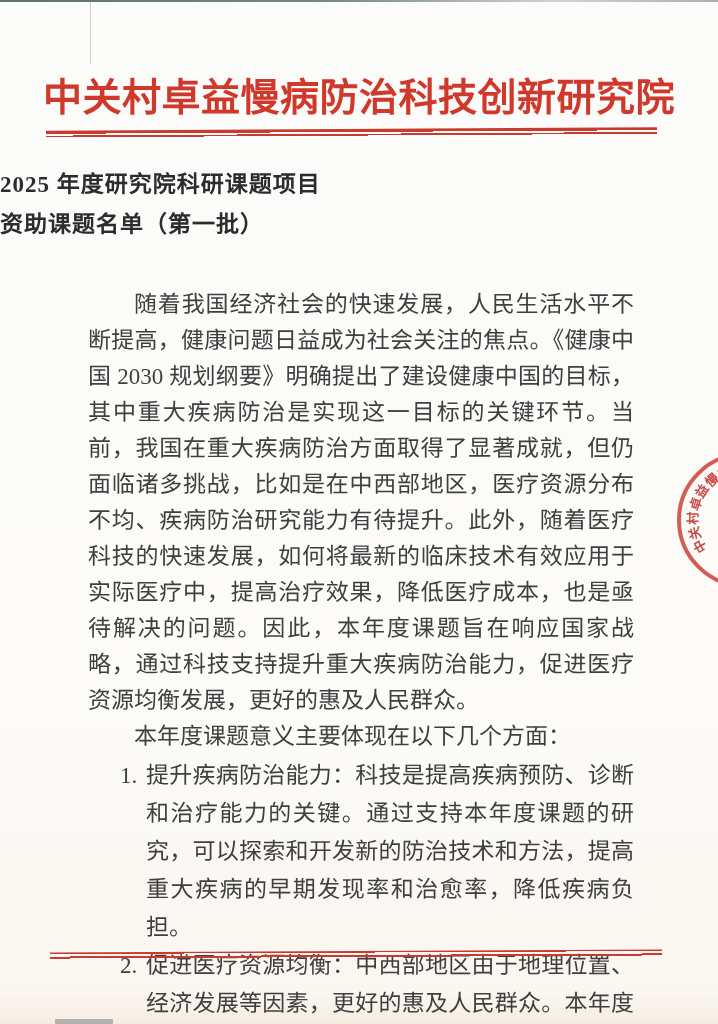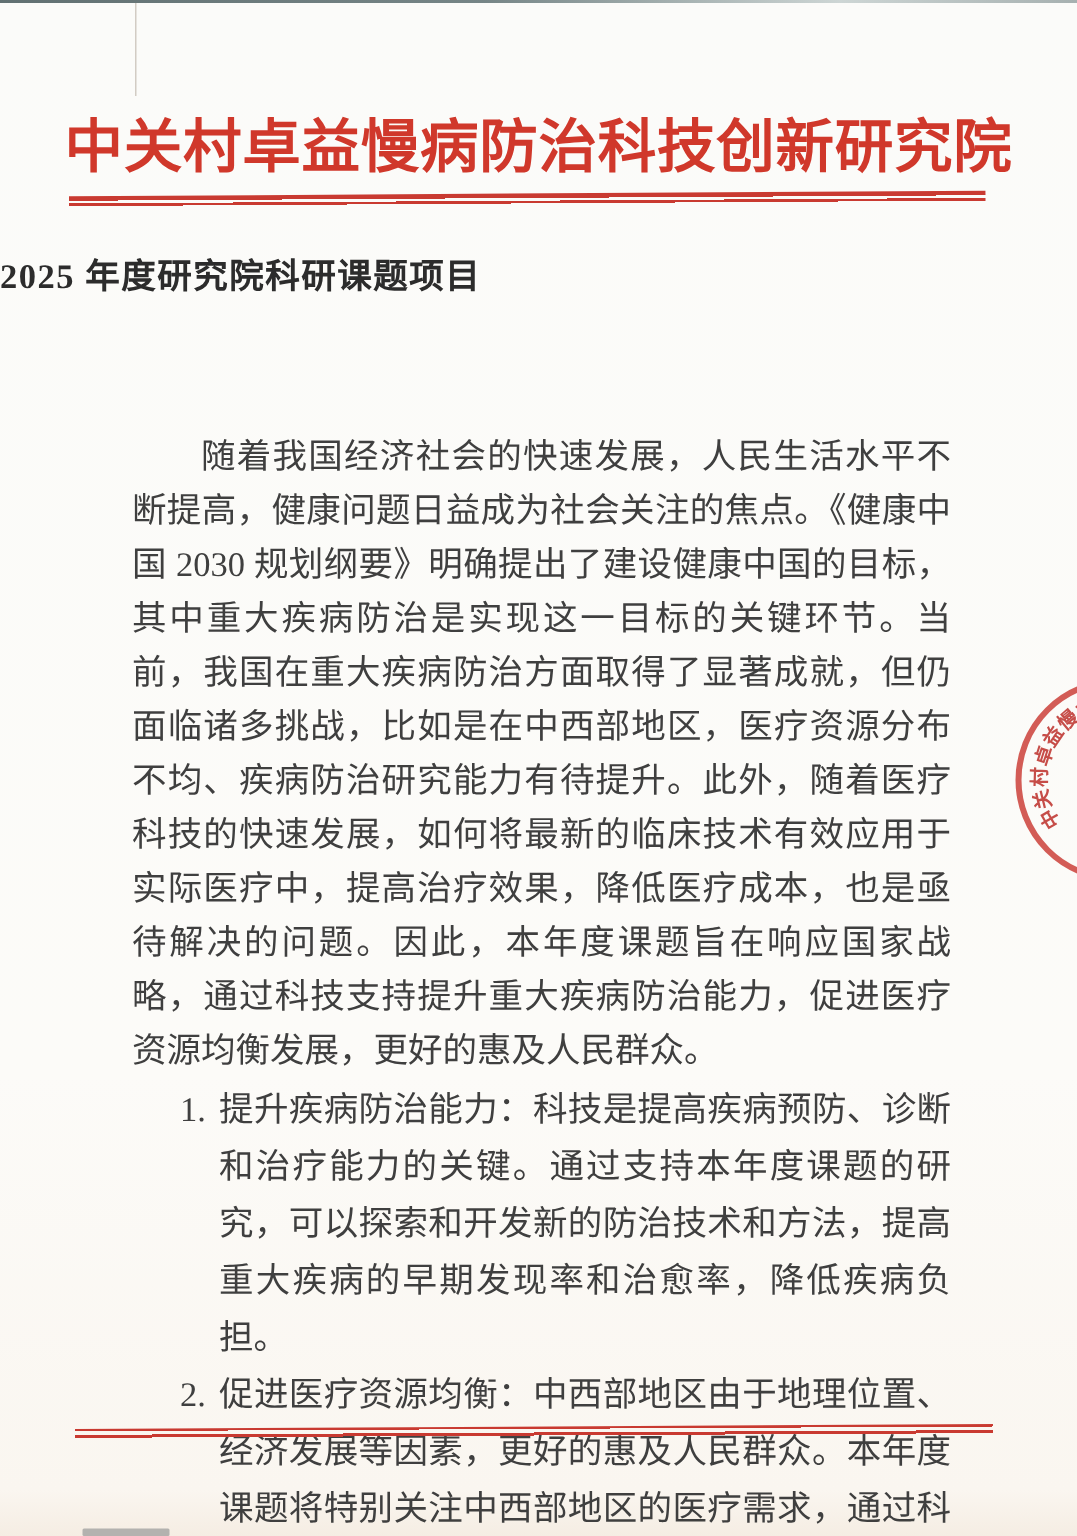--- a/index.html
+++ b/index.html
@@ -111,24 +111,26 @@
 
   <div class="scan-top-edge"></div>
   <div class="fold-line"></div>
 
   <h1 class="letterhead">中关村卓益慢病防治科技创新研究院</h1>
 
   <div class="head-rule"></div>
 
   <div class="doc-title">
     <div>2025 年度研究院科研课题项目</div>
+    <div>资助课题名单（第一批）</div>
   </div>
 
   <div class="body-block">
     <p class="para">随着我国经济社会的快速发展，人民生活水平不断提高，健康问题日益成为社会关注的焦点。《健康中国 2030 规划纲要》明确提出了建设健康中国的目标，其中重大疾病防治是实现这一目标的关键环节。当前，我国在重大疾病防治方面取得了显著成就，但仍面临诸多挑战，比如是在中西部地区，医疗资源分布不均、疾病防治研究能力有待提升。此外，随着医疗科技的快速发展，如何将最新的临床技术有效应用于实际医疗中，提高治疗效果，降低医疗成本，也是亟待解决的问题。因此，本年度课题旨在响应国家战略，通过科技支持提升重大疾病防治能力，促进医疗资源均衡发展，更好的惠及人民群众。</p>
+    <p class="para">本年度课题意义主要体现在以下几个方面：</p>
     <ol class="topic-list">
       <li>
         <span class="num">1.</span>
         <span class="txt">提升疾病防治能力：科技是提高疾病预防、诊断和治疗能力的关键。通过支持本年度课题的研究，可以探索和开发新的防治技术和方法，提高重大疾病的早期发现率和治愈率，降低疾病负担。</span>
       </li>
       <li>
         <span class="num">2.</span>
         <span class="txt">促进医疗资源均衡：中西部地区由于地理位置、经济发展等因素，更好的惠及人民群众。本年度课题将特别关注中西部地区的医疗需求，通过科技手段提升其疾病防治能力，缩小地区间医</span>
       </li>
     </ol>

